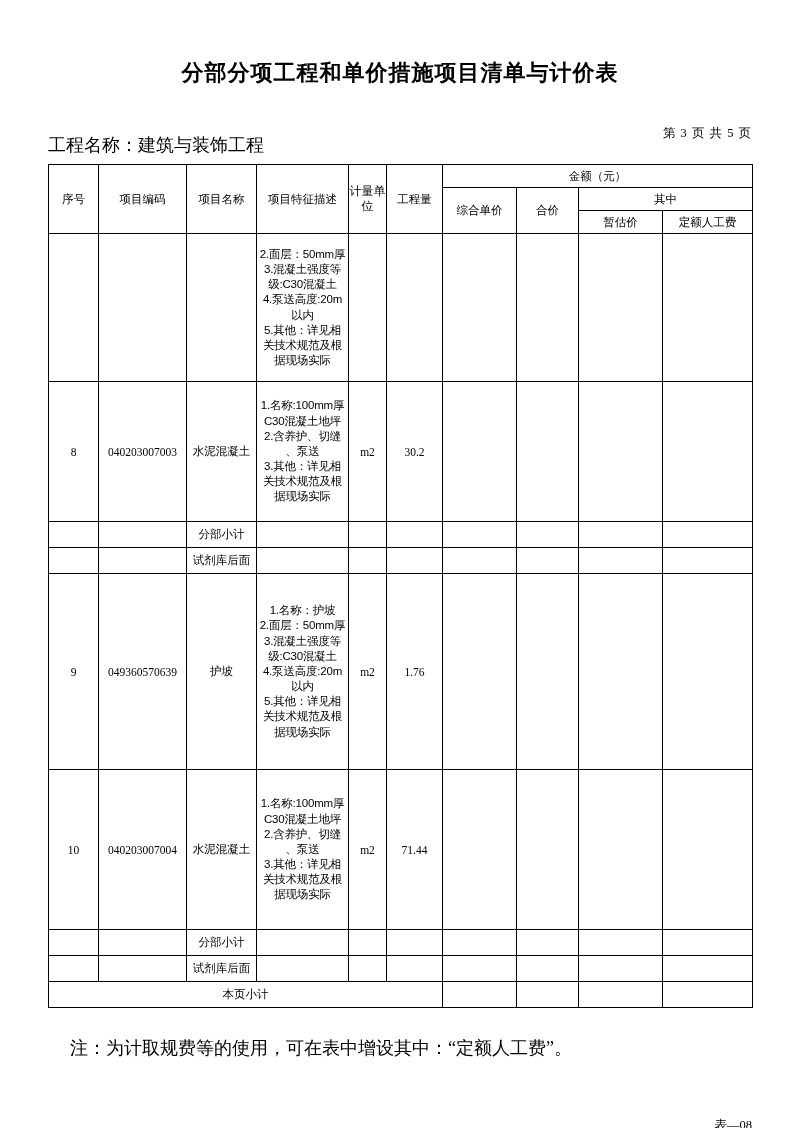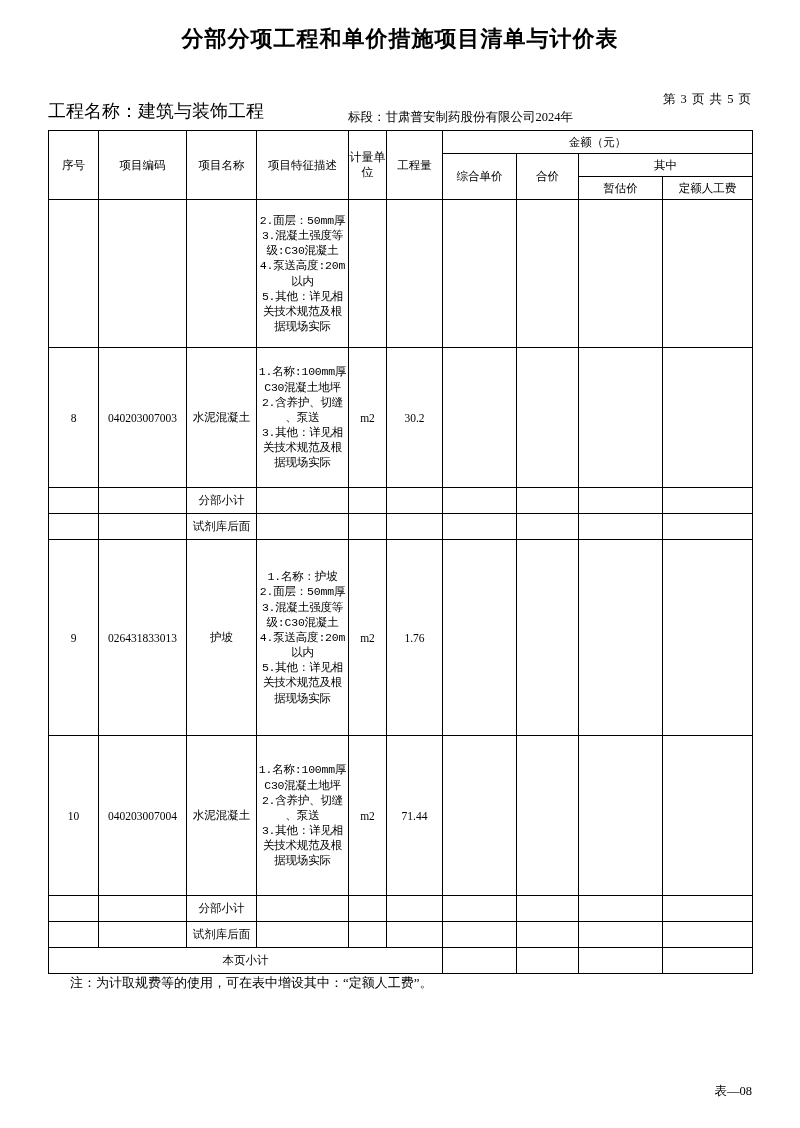--- a/index.html
+++ b/index.html
@@ -19,21 +19,21 @@
     height: 1128px;
     box-sizing: border-box;
     padding: 0 48px;
     position: relative;
   }
   .doc-title {
     text-align: center;
     font-size: 22px;
     font-weight: bold;
     letter-spacing: 1px;
-    margin-top: 24px;
+    margin-top: 58px;
     margin-bottom: 0;
     font-family: "Liberation Serif", "DejaVu Serif", serif;
   }
   .meta-row {
     margin-top: 38px;
     display: flex;
     align-items: flex-end;
     font-size: 12px;
     line-height: 1.45;
     position: relative;
@@ -81,59 +81,58 @@
     height: 22px;
     font-size: 12px;
     font-family: Liberation Serif, serif;
   }
   td.cell-desc {
     text-align: left;
     vertical-align: middle;
     padding: 3px 4px;
     font-size: 10.5px;
     line-height: 1.32;
-    font-family: Liberation Mono, monospace;
+    font-family: Liberation Sans, sans-serif;
     letter-spacing: -0.2px;
   }
   td.cell-name {
     text-align: left;
     padding-left: 5px;
     font-size: 11.5px;
   }
   td.cell-code {
     font-size: 11px;
     font-family: "Liberation Serif", "DejaVu Serif", serif;
   }
   td.cell-num {
     font-size: 11.5px;
   }
   .note {
-    margin-top: 0;
-    font-size: 13px;
+    margin-top: 28px;
+    font-size: 18px;
     padding-left: 22px;
   }
   .footer-code {
     position: absolute;
     right: 48px;
     bottom: 52px;
     font-size: 12.5px;
   }
   .desc-line { display: block; }
 </style>
 </head>
 <body>
 
 <div class="page">
 
   <div class="doc-title">分部分项工程和单价措施项目清单与计价表</div>
 
   <div class="meta-row">
     <div class="meta-left">工程名称：建筑与装饰工程</div>
     <div class="meta-center">
-      <div>标段：甘肃普安制药股份有限公司2024年</div>
     </div>
     <div class="meta-right">第 3 页  共 5 页</div>
   </div>
 
   <table class="main">
     <colgroup>
       <col style="width:50px">
       <col style="width:88px">
       <col style="width:70px">
       <col style="width:92px">
@@ -225,21 +224,21 @@
           <td class="cell-desc"></td>
           <td class="cell-num"></td>
           <td class="cell-num"></td>
           <td class="cell-num"></td>
           <td class="cell-num"></td>
           <td class="cell-num"></td>
           <td class="cell-num"></td>
         </tr>
         <tr style="height: 196px;">
           <td class="cell-num">9</td>
-          <td class="cell-code">026431833013</td>
+          <td class="cell-code">049360570639</td>
           <td class="cell-name">护坡</td>
           <td class="cell-desc">
             <span class="desc-line">1.名称：护坡</span>
             <span class="desc-line">2.面层：50mm厚</span>
             <span class="desc-line">3.混凝土强度等</span>
             <span class="desc-line">级:C30混凝土</span>
             <span class="desc-line">4.泵送高度:20m</span>
             <span class="desc-line">以内</span>
             <span class="desc-line">5.其他：详见相</span>
             <span class="desc-line">关技术规范及根</span>

